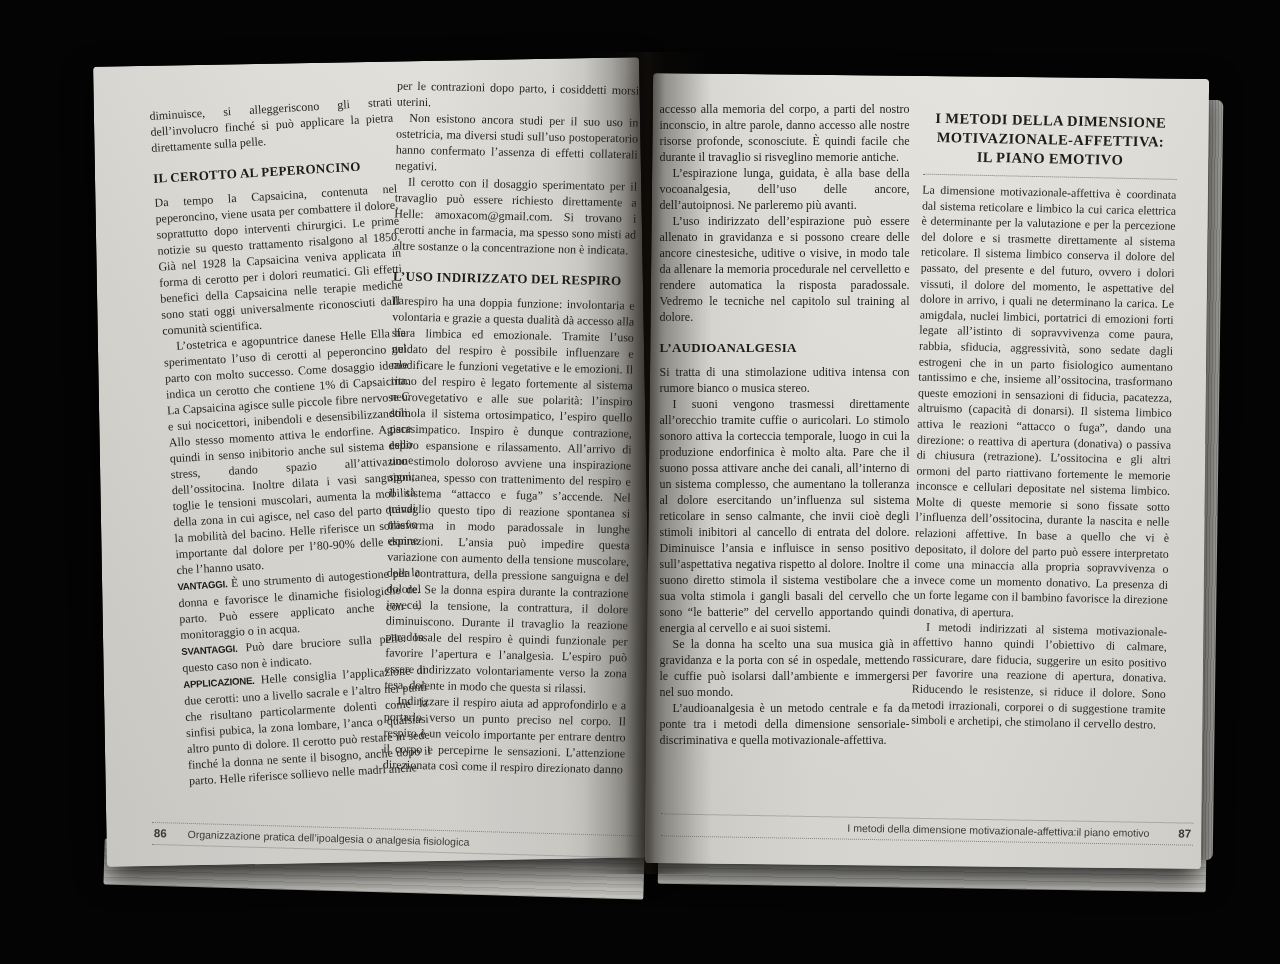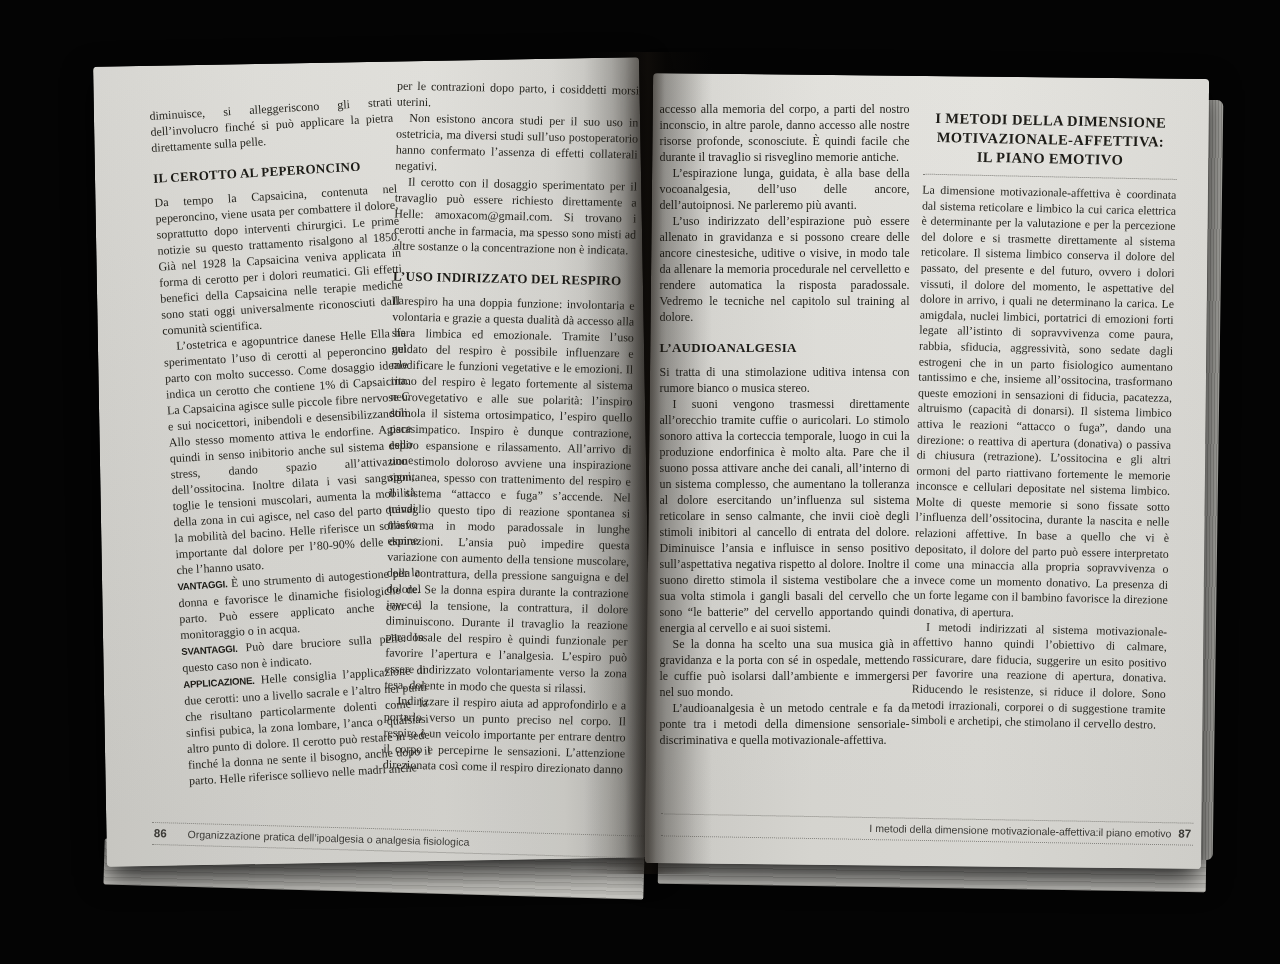--- a/index.html
+++ b/index.html
@@ -97,21 +97,21 @@
   .footer .pagenum{font-weight:bold;font-size:11.5px;}
   .footer-left{
     left:46px;top:756px;width:496px;
     transform:rotate(2.6deg);transform-origin:top left;
   }
   .footer-left .ft-title{margin-left:18px;}
   .footer-right{
     left:16px;top:742px;width:528px;text-align:right;
     transform:rotate(0.4deg);
   }
-  .footer-right .pagenum{margin-left:4px;}
+  .footer-right .pagenum{margin-left:26px;}
 </style>
 </head>
 <body>
 
 <div class="book">
 
   <div class="under-edge under-left"></div>
   <div class="under-edge under-right"></div>
   <div class="under-edge fore-edge"></div>
 

